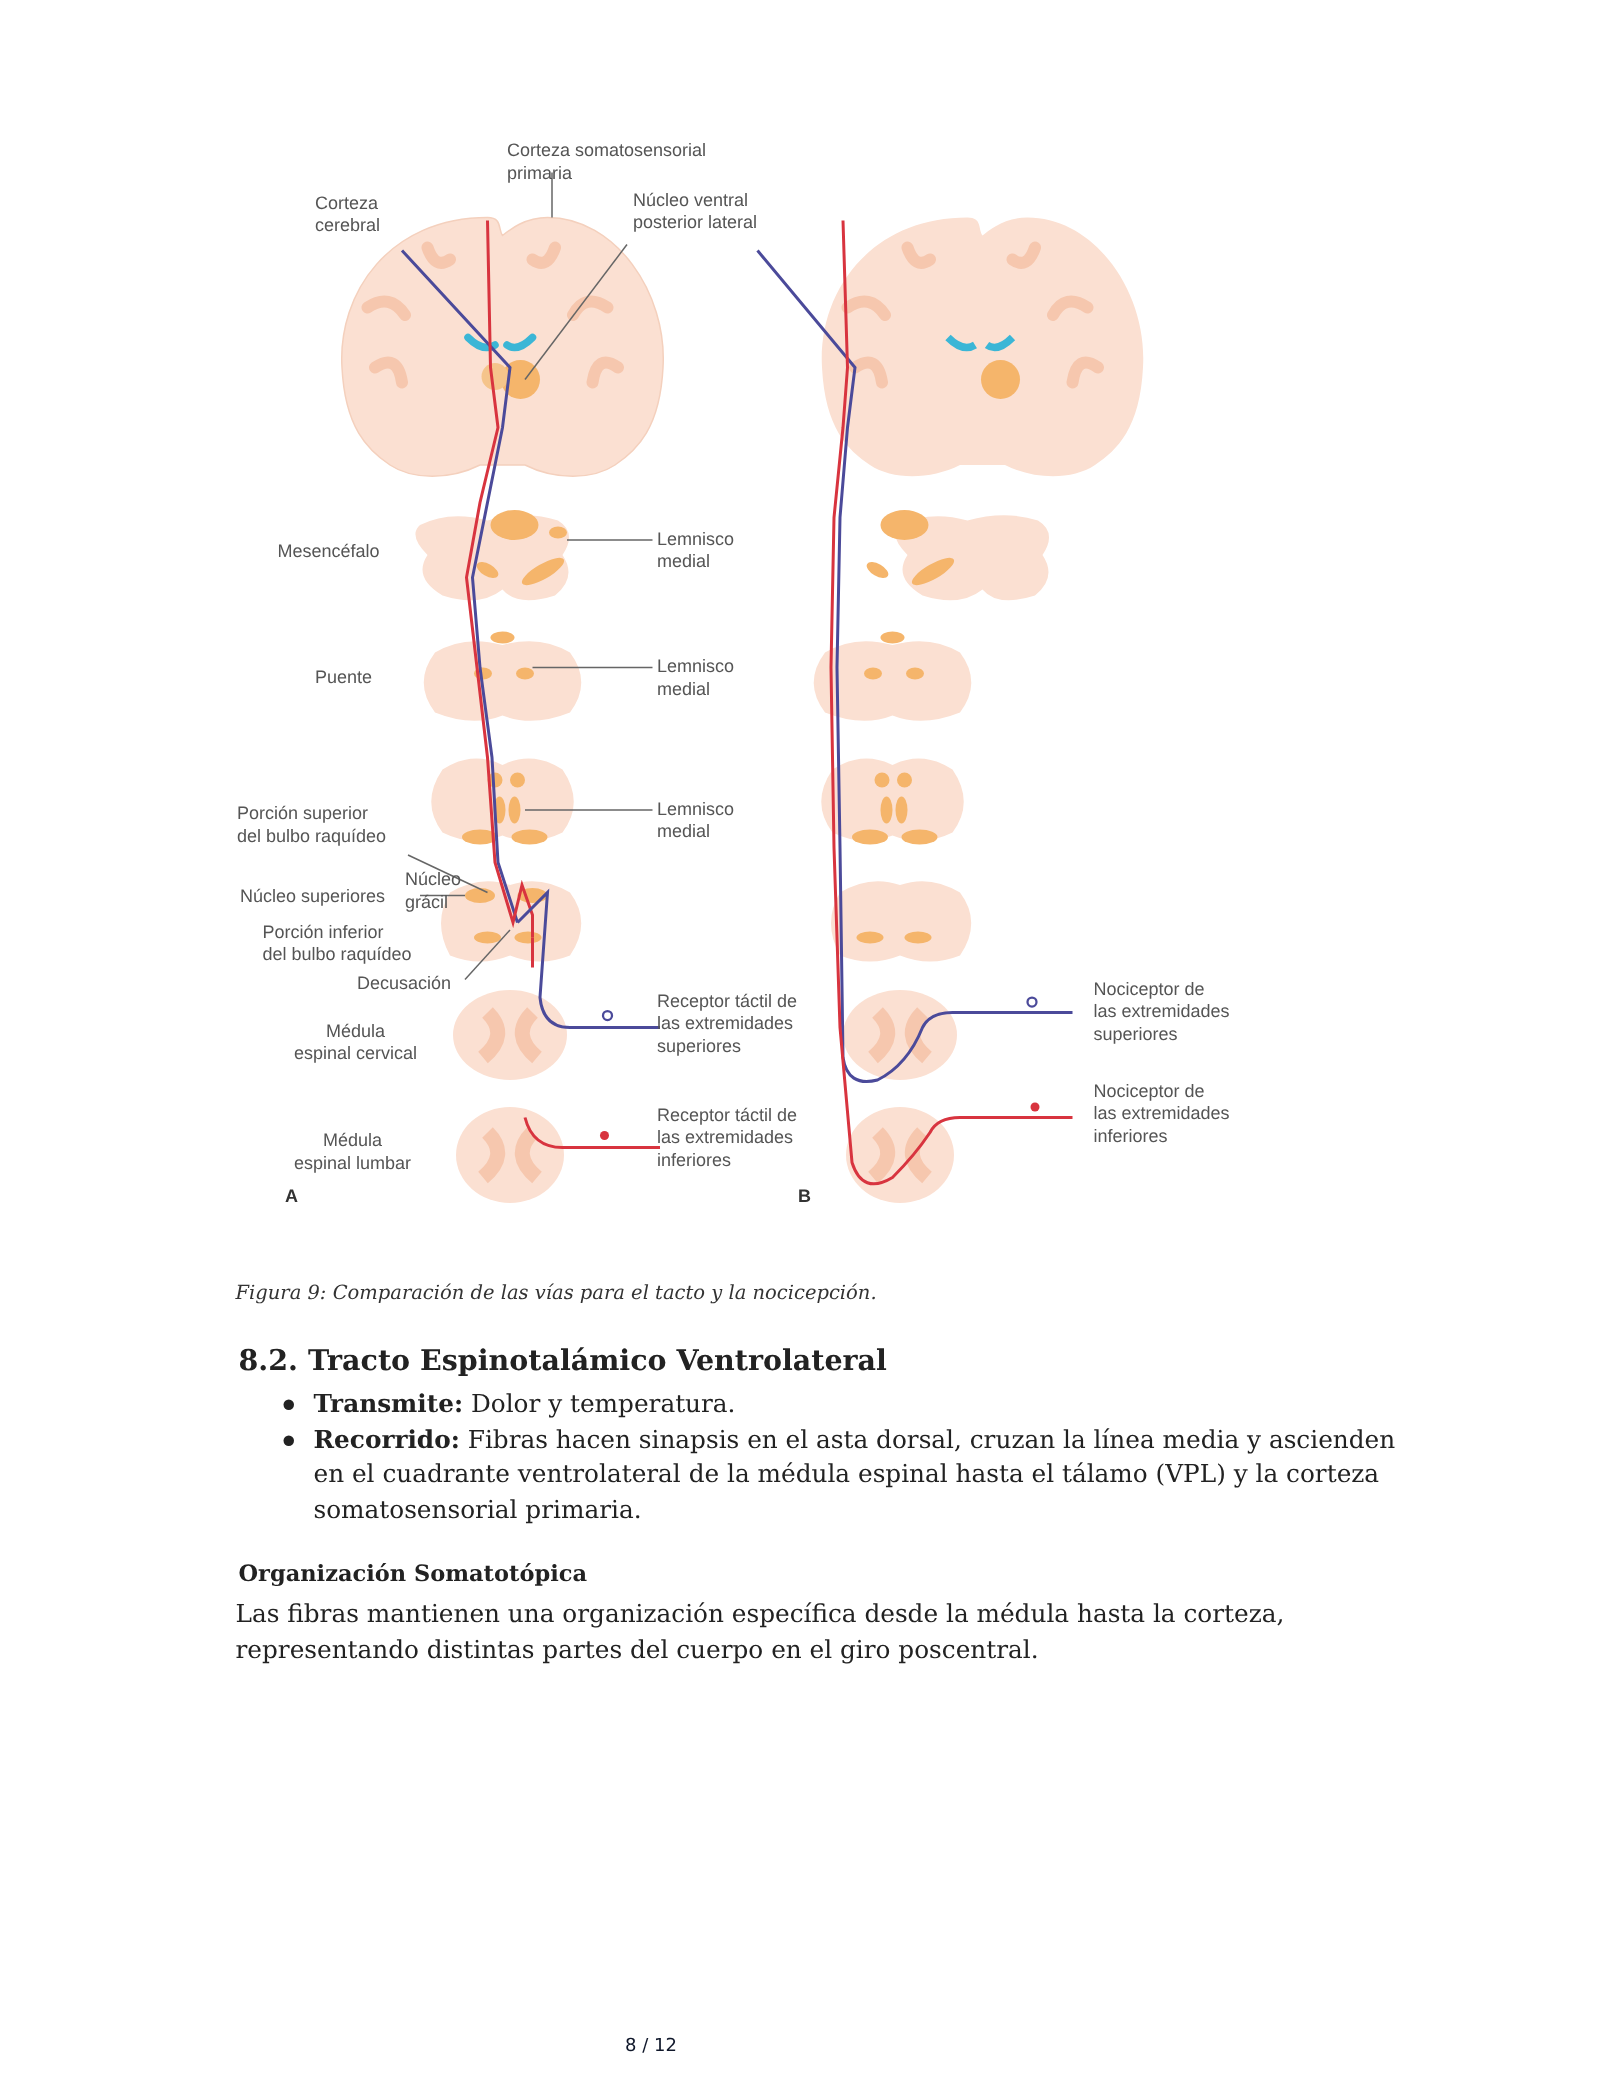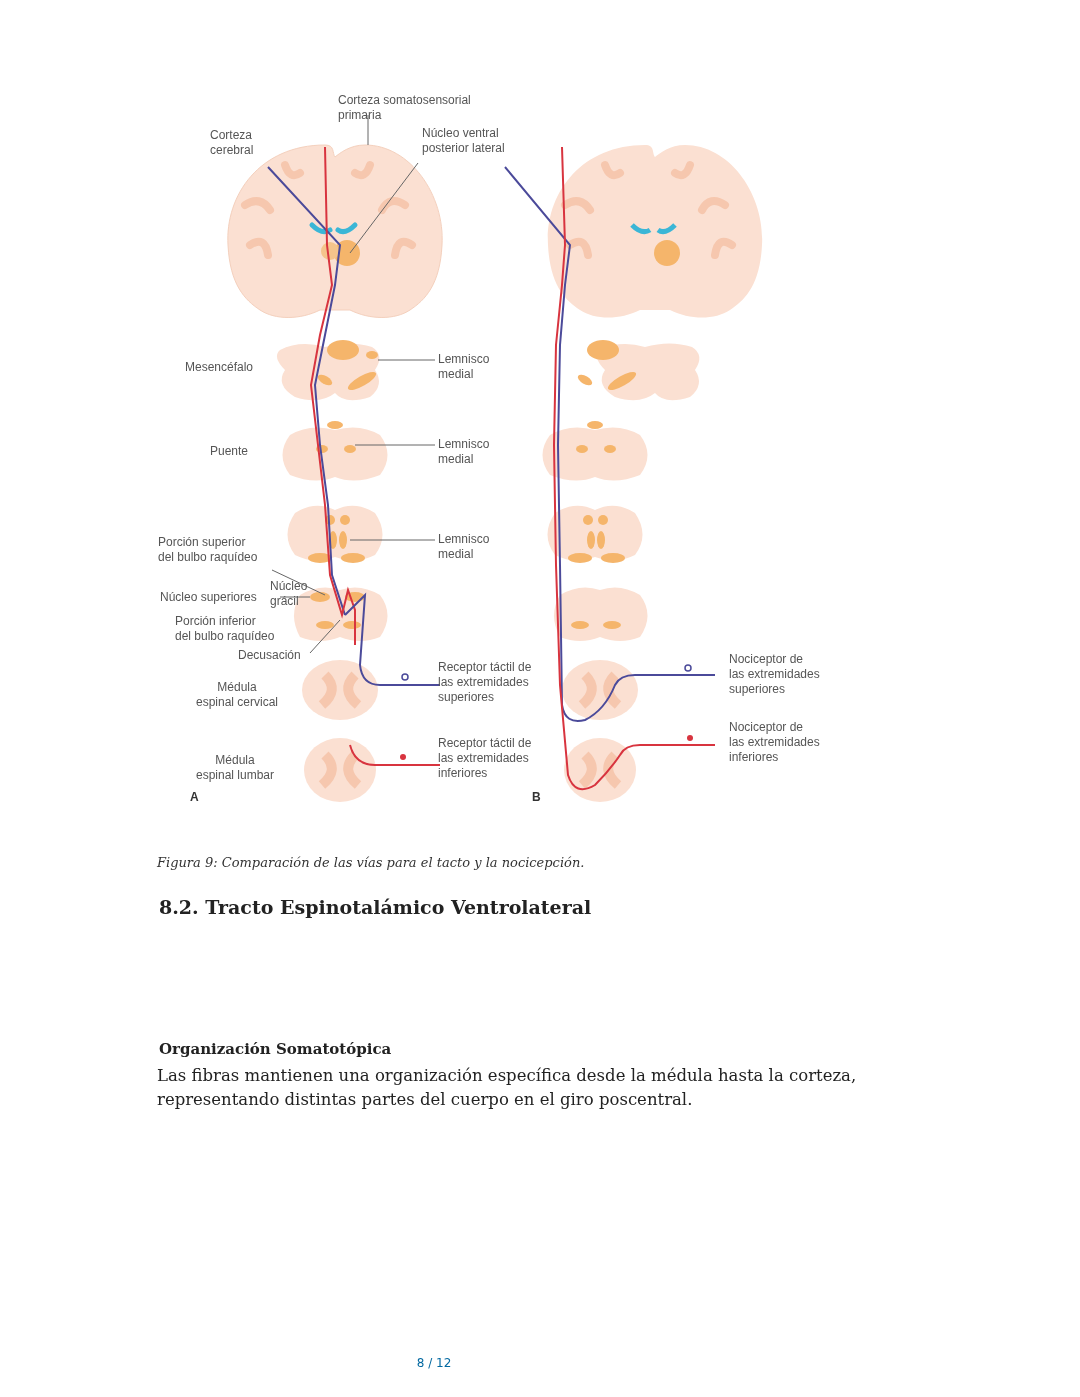--- a/index.html
+++ b/index.html
@@ -7,21 +7,21 @@
   .figure { position:absolute; left:150px; top:85px; width:720px; height:730px; }
   .figure svg { position:absolute; left:0; top:0; }
   .lbl { position:absolute; font-family:"Liberation Sans", sans-serif; font-size:12px; line-height:15px; color:#555; white-space:pre-line; }
   .caption { position:absolute; left:157px; top:855px; font-size:13px; font-style:italic; color:#333; }
   .h2 { position:absolute; left:159px; top:896px; font-size:19px; font-weight:bold; color:#222; }
   ul.bullets { position:absolute; left:186px; top:924px; width:760px; margin:0; padding:0; list-style:none; font-size:16.5px; line-height:23.5px; }
   ul.bullets li { position:relative; padding-left:23px; }
   ul.bullets li::before { content:""; position:absolute; left:3px; top:9px; width:7px; height:7px; border-radius:50%; background:#222; }
   .h3 { position:absolute; left:159px; top:1040px; font-size:15px; font-weight:bold; color:#222; }
   .para { position:absolute; left:157px; top:1064px; width:780px; font-size:16.5px; line-height:23.5px; }
-  .pagenum { position:absolute; left:0; width:868px; top:1356px; text-align:center; font-family:"DejaVu Sans", sans-serif; font-size:12px; color:#0369a1; }
+  .pagenum { position:absolute; left:0; width:868px; top:1356px; text-align:center; font-family:"DejaVu Sans", sans-serif; font-size:12px; color:#0f172a; }
 </style>
 </head>
 <body>
 
 <div class="figure">
   <svg width="720" height="730" viewBox="0 0 720 730">
 
     <path d="M175 60 C 110 60, 75 110, 78 160 C 80 200, 95 215, 110 225 C 125 235, 150 235, 170 225 L 200 225 C 220 235, 245 235, 260 225 C 275 215, 290 200, 292 160 C 295 110, 260 60, 215 60 C 200 60, 190 68, 185 72 C 182 68, 185 60, 175 60 Z" fill="#fbe0d2" stroke="#f4d0bd" stroke-width="1"></path>
     <path d="M95 120 Q 110 110 120 125 M 100 160 Q 115 150 118 170 M 255 120 Q 240 110 232 125 M 262 160 Q 248 150 245 170 M 135 80 Q 140 95 150 88 M 220 80 Q 215 95 205 88" stroke="#f6c7ae" stroke-width="8" fill="none" stroke-linecap="round"></path>
     <path d="M162 140 Q 172 150 180 145" stroke="#3bb6d6" stroke-width="5" fill="none" stroke-linecap="round"></path>
@@ -152,18 +152,20 @@
 las extremidades
 inferiores</div>
   <div class="lbl" style="left:382px; top:705px; font-weight:bold; color:#333;">B</div>
 </div>
 
 <div class="caption">Figura 9: Comparación de las vías para el tacto y la nocicepción.</div>
 
 <div class="h2">8.2. Tracto Espinotalámico Ventrolateral</div>
 
 <ul class="bullets">
+  <li><b>Transmite:</b><span> Dolor y temperatura.</span></li>
+  <li><b>Recorrido:</b><span> Fibras hacen sinapsis en el asta dorsal, cruzan la línea media y ascienden en el cuadrante ventrolateral de la médula espinal hasta el tálamo (VPL) y la corteza somatosensorial primaria.</span></li>
 </ul>
 
 <div class="h3">Organización Somatotópica</div>
 <div class="para">Las fibras mantienen una organización específica desde la médula hasta la corteza, representando distintas partes del cuerpo en el giro poscentral.</div>
 
 <div class="pagenum">8 / 12</div>
 
 </body></html>

